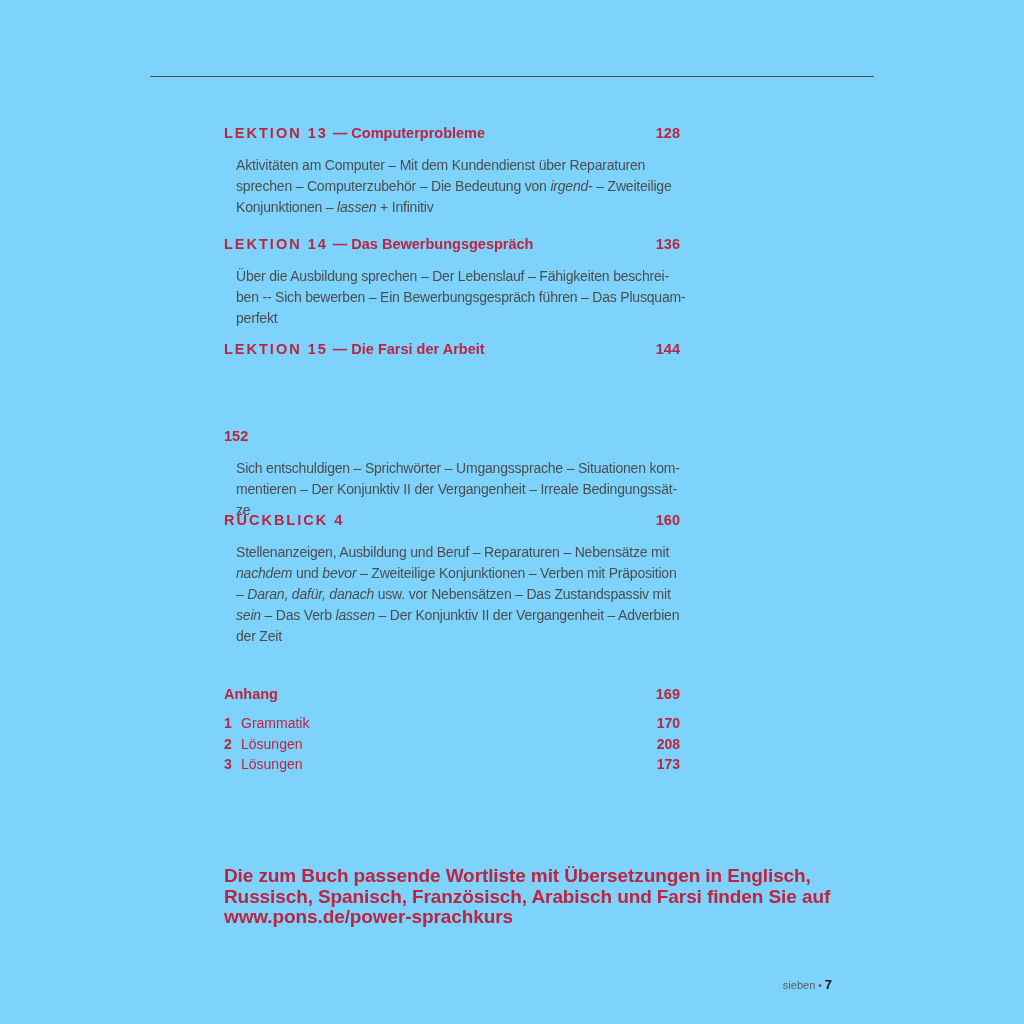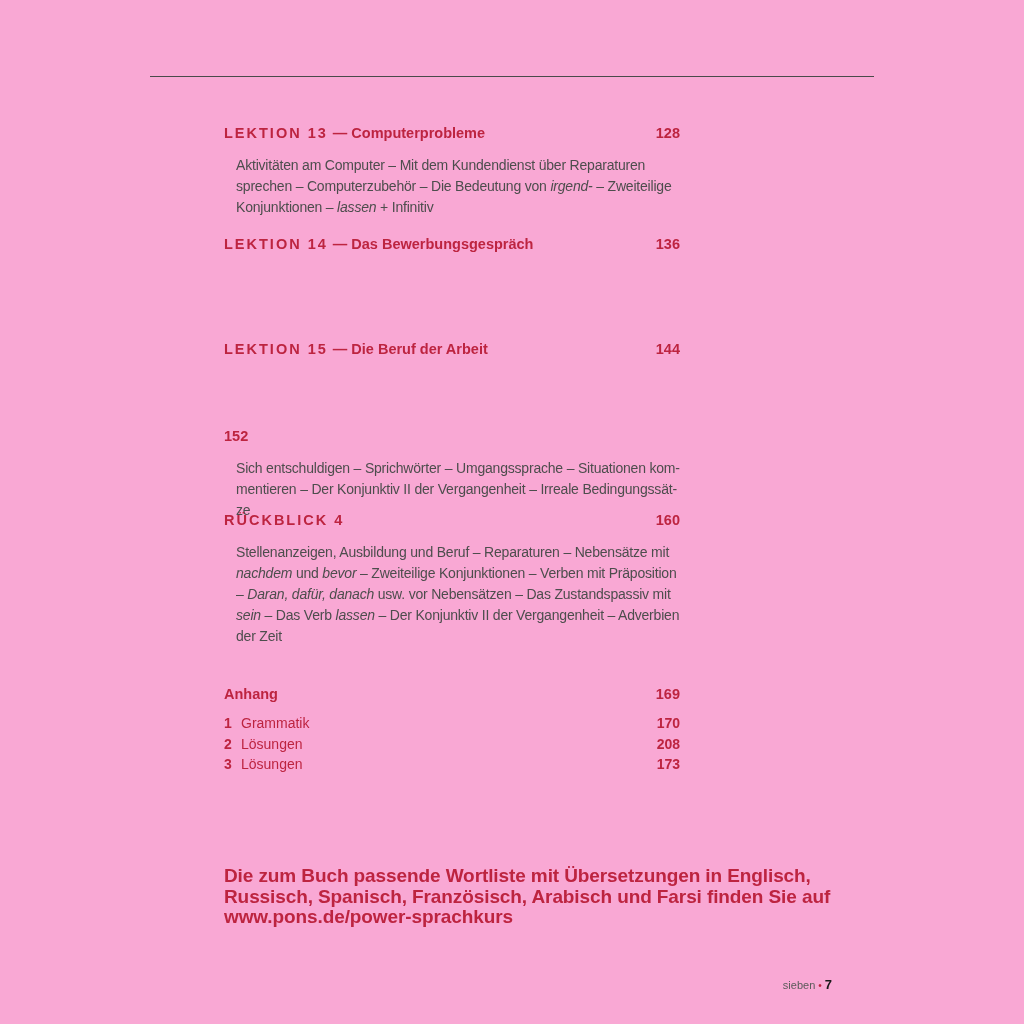--- a/index.html
+++ b/index.html
@@ -2,21 +2,21 @@
 <html style="--red: #bd2440;"><head>
 <meta charset="utf-8">
 <style>
   * { box-sizing: border-box; }
   html, body { margin: 0; padding: 0; background: #ffffff; }
   body { font-family: "Liberation Sans", sans-serif; }
   .page {
     position: relative;
     width: 1024px;
     height: 1024px;
-    background: #f9a8d4;
+    background: #7dd3fc;
     overflow: hidden;
   }
   .top-rule {
     position: absolute;
     left: 150px;
     top: 76px;
     width: 724px;
     height: 1px;
     background: #4a4a4a;
   }
@@ -97,25 +97,26 @@
       <span class="hpage">128</span>
     </div>
     <p class="desc"><span>Aktivitäten am Computer – Mit dem Kundendienst über Reparaturen</span><br><span>sprechen – Computerzubehör – Die Bedeutung von </span><i>irgend-</i><span> – Zweiteilige</span><br><span>Konjunktionen – </span><i>lassen</i><span> + Infinitiv</span></p>
   </div>
 
   <div class="abs" style="top:234px">
     <div class="hrow">
       <span class="hleft"><span class="hlabel">LEKTION 14</span><span class="htitle">— Das Bewerbungsgespräch</span></span>
       <span class="hpage">136</span>
     </div>
+    <p class="desc"><span>Über die Ausbildung sprechen – Der Lebenslauf – Fähigkeiten beschrei-</span><br><span>ben -- Sich bewerben – Ein Bewerbungsgespräch führen – Das Plusquam-</span><br><span>perfekt</span></p>
   </div>
 
   <div class="abs" style="top:339px">
     <div class="hrow">
-      <span class="hleft"><span class="hlabel">LEKTION 15</span><span class="htitle">— Die Beruf der Arbeit</span></span>
+      <span class="hleft"><span class="hlabel">LEKTION 15</span><span class="htitle">— Die Farsi der Arbeit</span></span>
       <span class="hpage">144</span>
     </div>
   </div>
 
   <div class="abs" style="top:426px">
     <div class="hrow">
       <span class="hpage">152</span>
     </div>
     <p class="desc"><span>Sich entschuldigen – Sprichwörter – Umgangssprache – Situationen kom-</span><br><span>mentieren – Der Konjunktiv II der Vergangenheit – Irreale Bedingungssät-</span><br><span>ze</span></p>
   </div>

